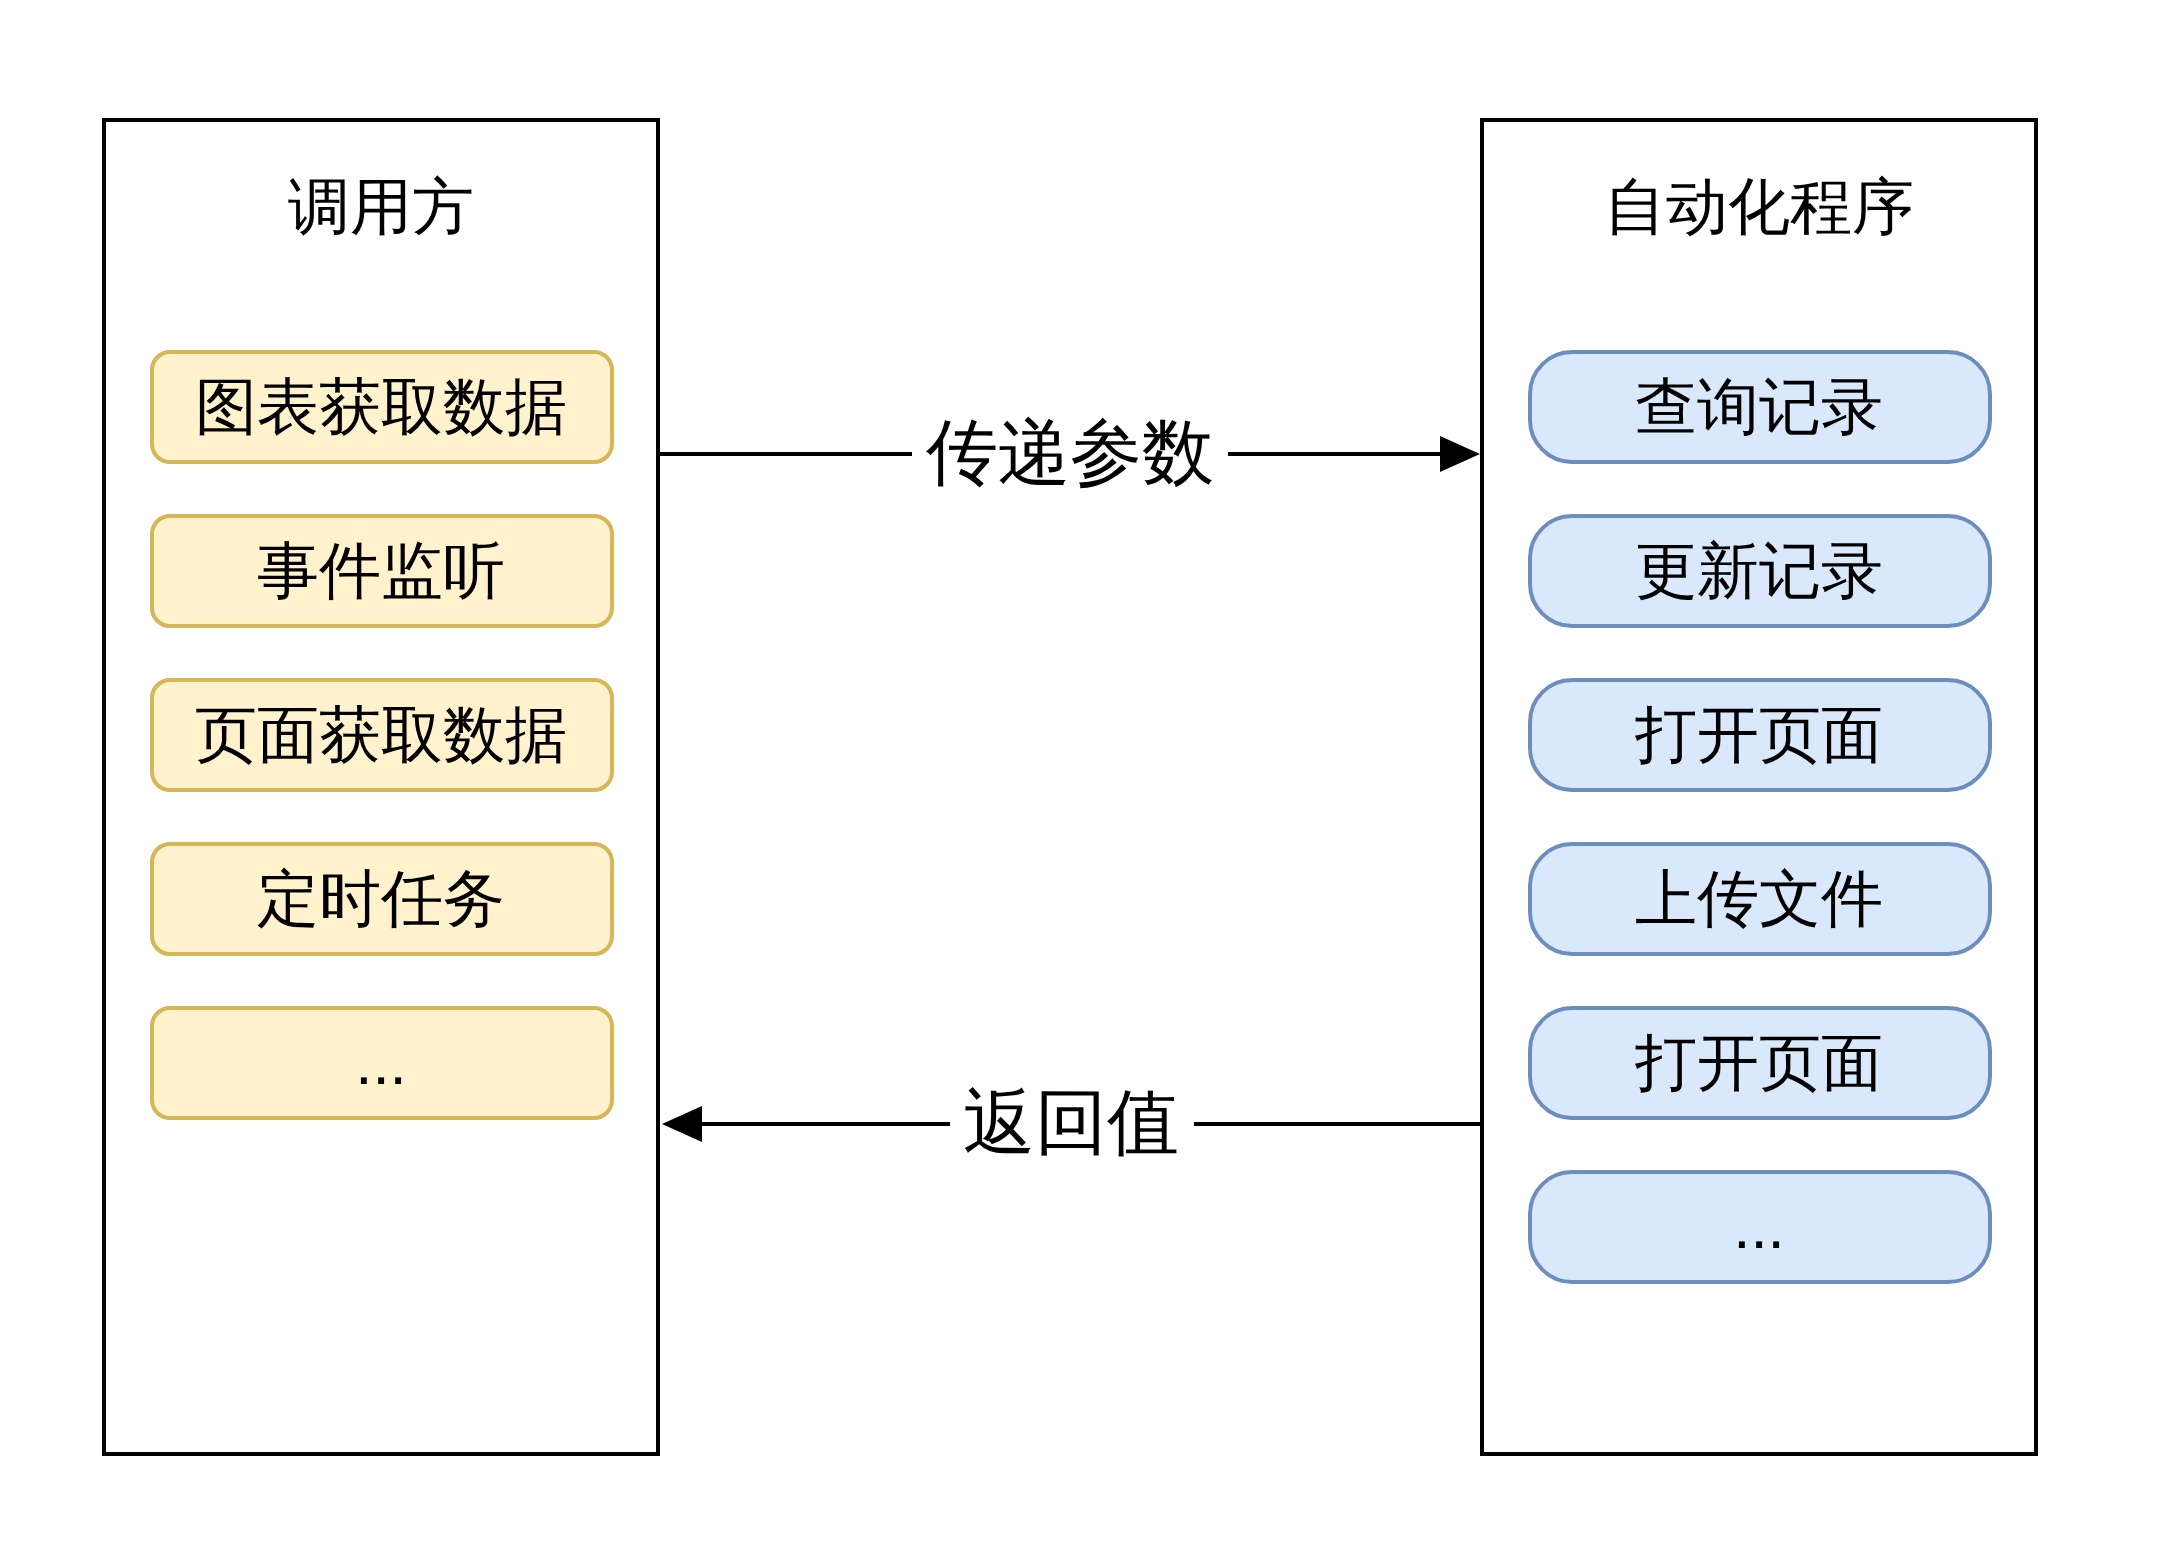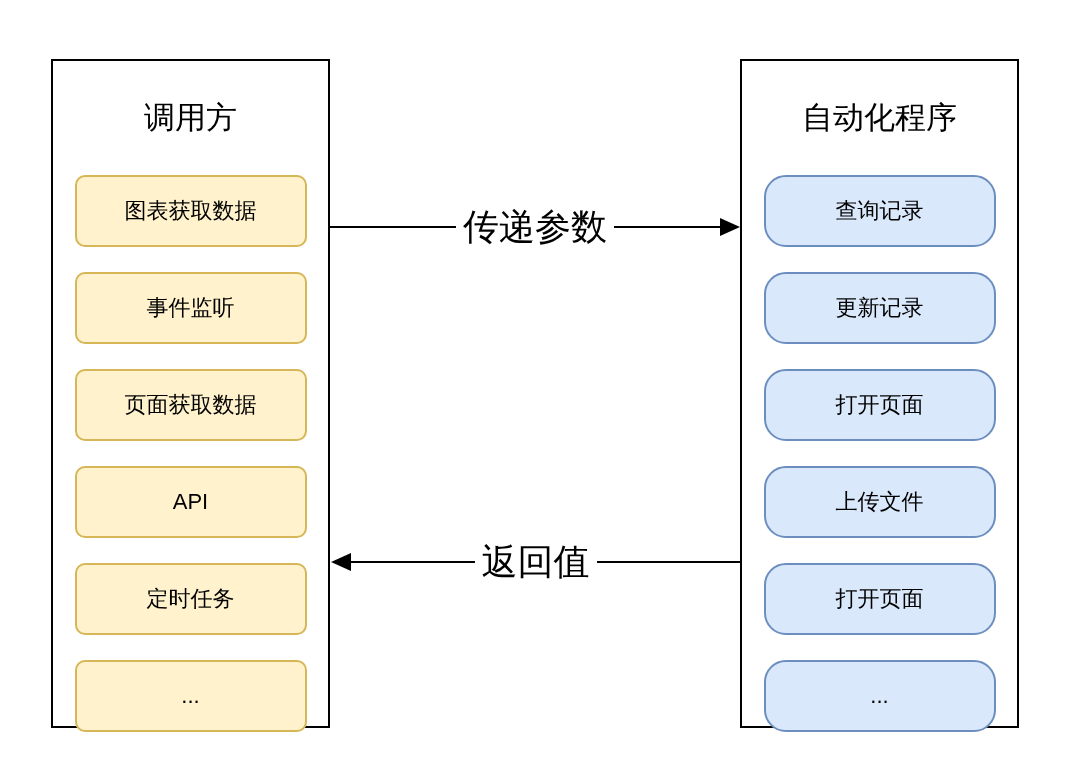--- a/index.html
+++ b/index.html
@@ -26,46 +26,46 @@
     top: 59px;
     width: 279px;
     height: 669px;
     background: #ffffff;
     border: 2px solid var(--box-border, #000);
     box-sizing: border-box;
   }
   .box.caller { left: 51px; }
   .box.automation { left: 740px; }
   .box-title {
-    margin-top: 36px;
+    margin-top: 22px;
     text-align: center;
     font-size: 31px;
     line-height: 42px;
     white-space: nowrap;
   }
   .items {
     position: absolute;
     left: 0;
     right: 0;
     top: 114px;
     display: flex;
     flex-direction: column;
     align-items: center;
     gap: 25px;
   }
   .node {
     width: 232px;
-    height: 72px;
+    height: 57px;
     box-sizing: border-box;
     border-radius: 10px;
     border: 2px solid;
     display: flex;
     align-items: center;
     justify-content: center;
-    font-size: 22px;
+    font-size: 31px;
     white-space: nowrap;
     text-align: center;
   }
   .caller .node {
     background: var(--caller-fill, #FFF2CC);
     border-color: var(--caller-border, #D6B656);
   }
   .automation .node {
     background: var(--automation-fill, #DAE8FC);
     border-color: var(--automation-border, #6C8EBF);
@@ -108,21 +108,20 @@
 <body>
 
 <div class="canvas">
 
   <div class="box caller">
     <div class="box-title">调用方</div>
     <div class="items">
         <div class="node">图表获取数据</div>
         <div class="node">事件监听</div>
         <div class="node">页面获取数据</div>
-        <div class="node">API</div>
         <div class="node">定时任务</div>
         <div class="node">...</div>
       </div>
   </div>
 
   <div class="box automation">
     <div class="box-title">自动化程序</div>
     <div class="items">
         <div class="node">查询记录</div>
         <div class="node">更新记录</div>

